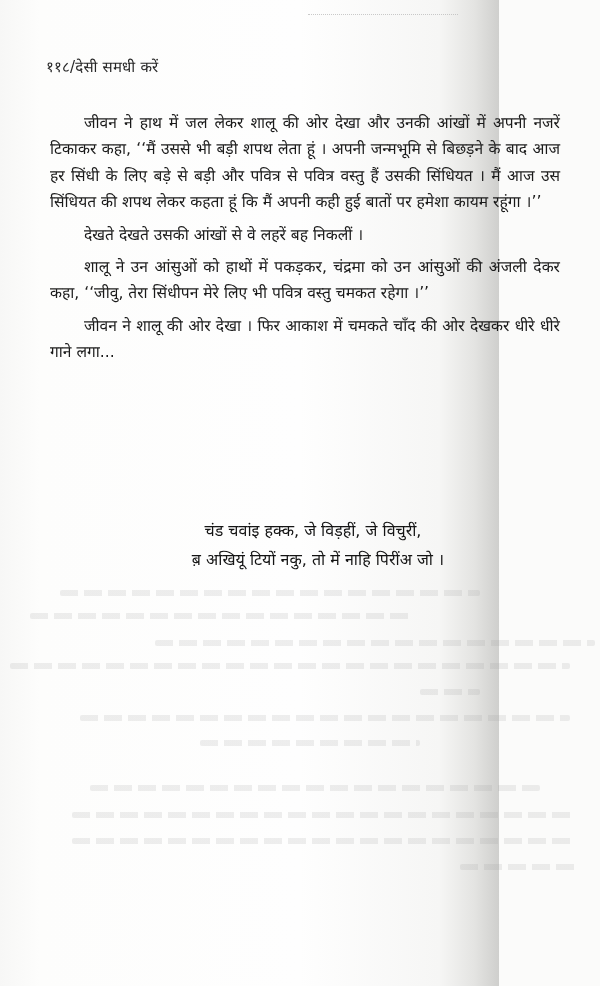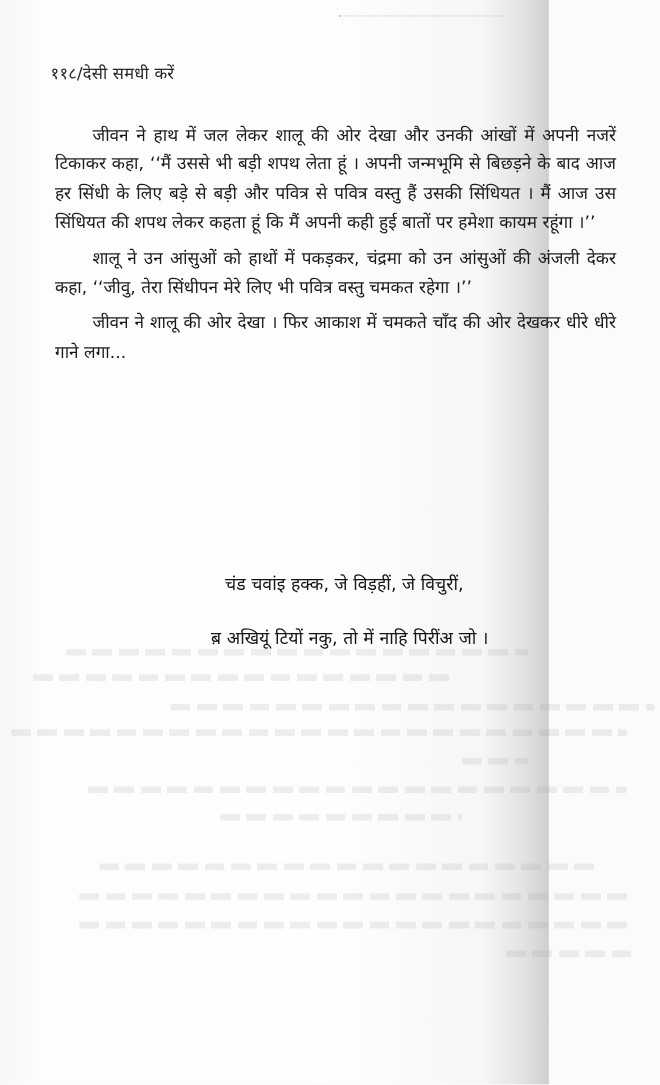--- a/index.html
+++ b/index.html
@@ -55,21 +55,21 @@
       left: 0; width: 600px;
       top: 516px;
       text-align: center;
       font-size: 16px;
       font-weight: normal;
       line-height: 29px;
       color: #141414;
     }
     .verse .line { display: block; }
     .verse .line.l1 { padding-left: 26px; }
-    .verse .line.l2 { padding-left: 36px; margin-top: 20px; }
+    .verse .line.l2 { padding-left: 36px; }
 
     
     .bleed {
       position: absolute;
       left: 0; top: 0; width: 600px; height: 986px;
       pointer-events: none;
     }
     .bleed .bar {
       position: absolute;
       height: 6px;
@@ -81,20 +81,21 @@
 <body>
 
 <div class="page">
 
   <div class="top-marks"></div>
 
   <div class="running-head">११८/देसी समधी करें</div>
 
   <div class="body-text">
     <p class="para">जीवन ने हाथ में जल लेकर शालू की ओर देखा और उनकी आंखों में अपनी नजरें टिकाकर कहा, ‘‘मैं उससे भी बड़ी शपथ लेता हूं । अपनी जन्मभूमि से बिछड़ने के बाद आज हर सिंधी के लिए बड़े से बड़ी और पवित्र से पवित्र वस्तु हैं उसकी सिंधियत । मैं आज उस सिंधियत की शपथ लेकर कहता हूं कि मैं अपनी कही हुई बातों पर हमेशा कायम रहूंगा ।’’</p>
+    <p class="para">देखते देखते उसकी आंखों से वे लहरें बह निकलीं ।</p>
     <p class="para">शालू ने उन आंसुओं को हाथों में पकड़कर, चंद्रमा को उन आंसुओं की अंजली देकर कहा, ‘‘जीवु, तेरा सिंधीपन मेरे लिए भी पवित्र वस्तु चमकत रहेगा ।’’</p>
     <p class="para">जीवन ने शालू की ओर देखा । फिर आकाश में चमकते चाँद की ओर देखकर धीरे धीरे गाने लगा...</p>
   </div>
 
   <div class="verse">
     <span class="line l1">चंड चवांइ हक्क, जे विड़हीं, जे विचुरीं,</span>
     <span class="line l2">ब़ अखियूं टियों नकु, तो में नाहि पिरींअ जो ।</span>
   </div>
 
   <div class="bleed">

